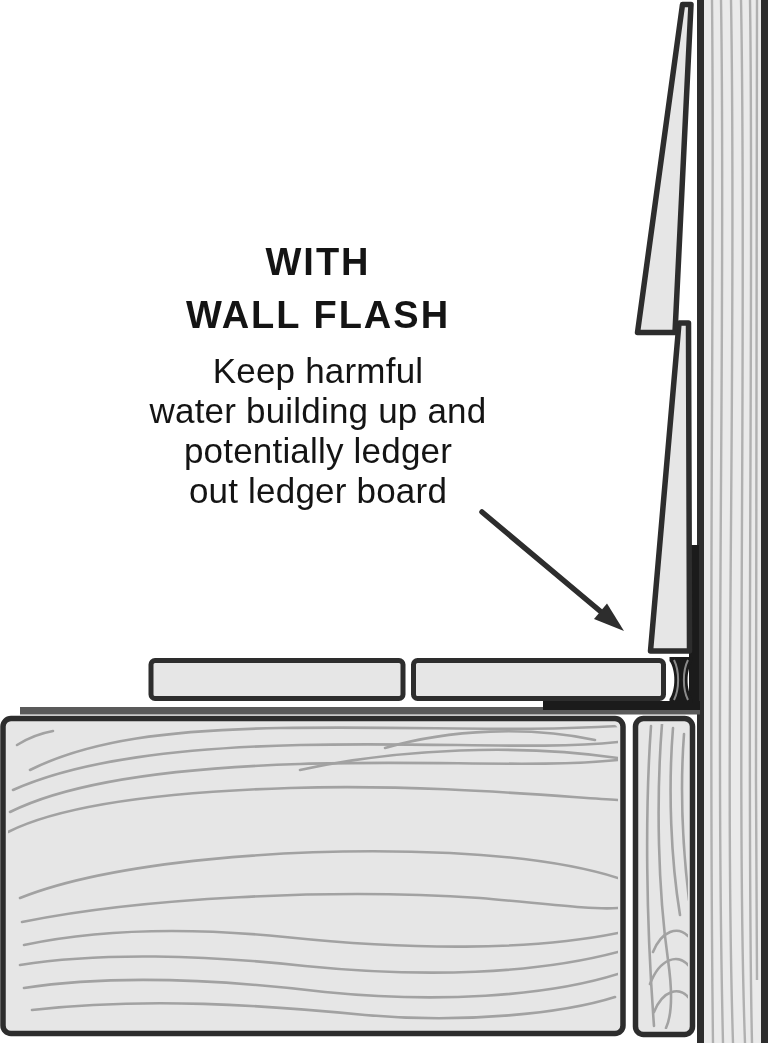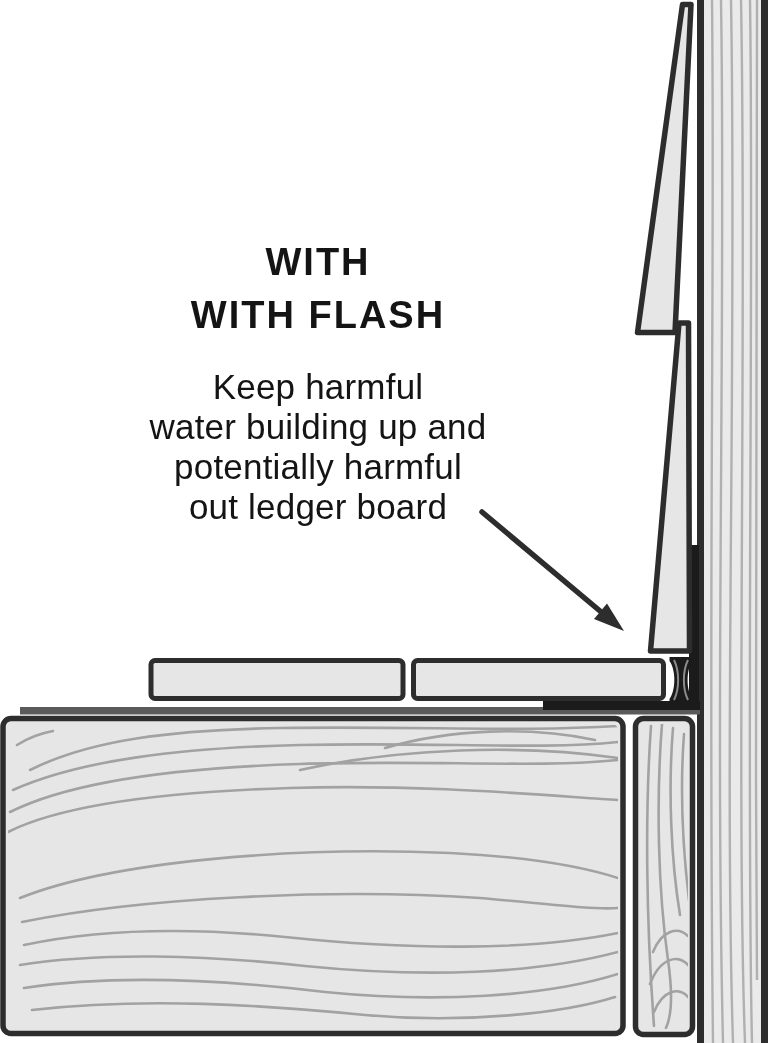--- a/index.html
+++ b/index.html
@@ -8,21 +8,21 @@
     background:var(--background,#fff); overflow:hidden;
     font-family:"Liberation Sans", sans-serif;
   }
   .annotation {
     position:absolute; left:78px; top:236px; width:480px;
     text-align:center; color:var(--text,#141414);
   }
   .title-line {
     font-weight:bold; font-size:38px; line-height:53px; letter-spacing:2px;
   }
-  .body-text { margin-top:25px; }
+  .body-text { margin-top:9px; }
   .body-line {
     font-weight:normal; font-size:35px; line-height:40px; letter-spacing:0.2px;
   }
   .outline   { stroke:var(--outline,#2d2d2d); }
   .woodfill  { fill:var(--wood-fill,#e6e6e6); }
   .wallfill  { fill:var(--wall-fill,#eaeaea); }
   .darkfill  { fill:var(--outline,#2d2d2d); }
   .flashfill { fill:var(--flashing,#1b1b1b); }
   .stripfill { fill:var(--strip,#5a5a5a); }
   .grain     { stroke:var(--grain,#a2a2a2); stroke-width:2.6; fill:none; stroke-linecap:round; }
@@ -113,23 +113,23 @@
 
     <g>
       <line x1="482" y1="512" x2="600" y2="611" class="outline" stroke-width="5.5" stroke-linecap="round"></line>
       <polygon class="darkfill" points="624,631 594,619 607,603.5"></polygon>
     </g>
   </svg>
 
   <div class="annotation">
     <div>
       <div class="title-line">WITH</div>
-      <div class="title-line">WITH FLASH</div>
+      <div class="title-line">WALL FLASH</div>
     </div>
     <div class="body-text">
       <div class="body-line">Keep harmful</div>
       <div class="body-line">water building up and</div>
-      <div class="body-line">potentially harmful</div>
+      <div class="body-line">potentially ledger</div>
       <div class="body-line">out ledger board</div>
     </div>
   </div>
 
 </div>
 
 </body></html>

